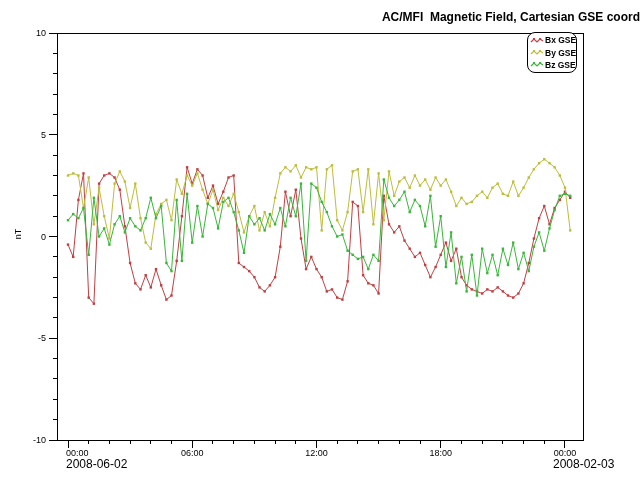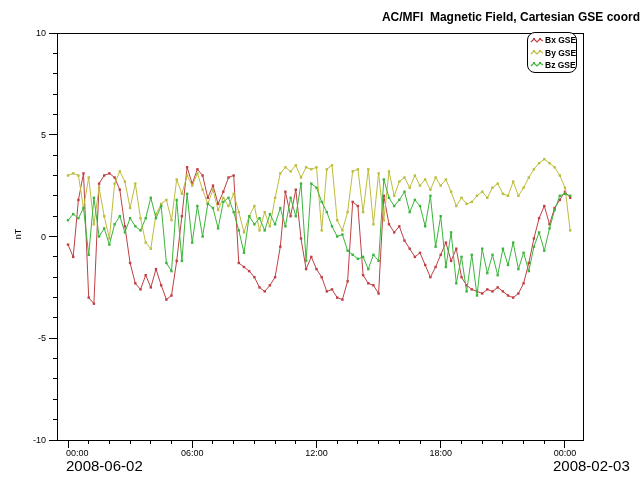--- a/index.html
+++ b/index.html
@@ -3,21 +3,21 @@
 <meta charset="utf-8">
 <style>
   html,body{margin:0;padding:0;background:#fff;}
   .screen{position:relative;width:640px;height:480px;background:#ffffff;overflow:hidden;
           font-family:"Liberation Sans", sans-serif;color:#000;}
   .title{position:absolute;left:0;right:0;top:10px;text-align:right;
          font-size:12px;font-weight:bold;white-space:pre;}
   #chart{position:absolute;left:0;top:0;}
   .ylab{position:absolute;left:13px;top:229px;font-size:9px;transform:rotate(-90deg);
         transform-origin:center;white-space:pre;}
-  .date-label{position:absolute;font-size:15px;white-space:pre;}
+  .date-label{position:absolute;font-size:12px;white-space:pre;}
   #date-left{left:66px;top:457px;}
   #date-right{left:553px;top:457px;}
   .legend{position:absolute;left:527px;top:32px;width:50px;height:41px;
           border:1px solid #000;border-radius:8px;box-sizing:border-box;
           display:flex;flex-direction:column;justify-content:space-evenly;
           padding:1px 0 1px 2px;background:#fff;}
   .legend-row{display:flex;align-items:center;height:12px;}
   .legend-row svg{flex:0 0 14px;margin-right:1px;}
   .legend-row .lab{font-size:8.5px;font-weight:bold;white-space:pre;letter-spacing:0px;}
 </style>

